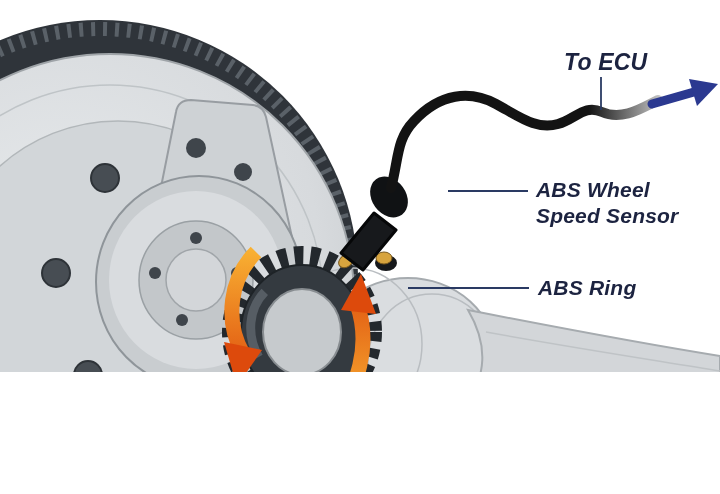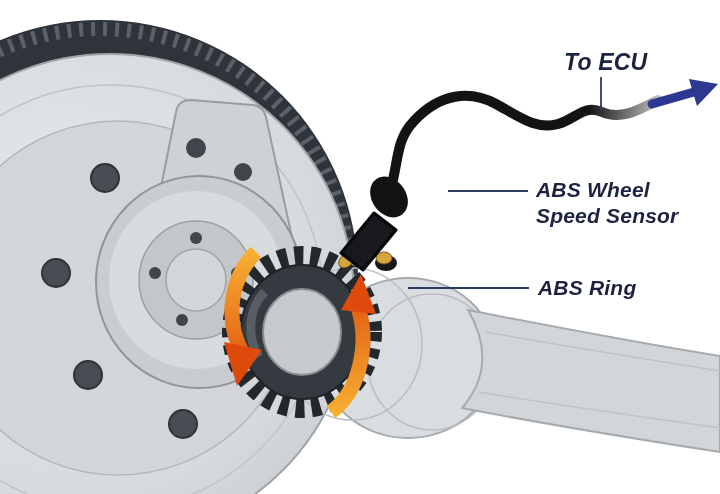--- a/index.html
+++ b/index.html
@@ -1,16 +1,16 @@
 <!DOCTYPE html>
 <html><head>
 <meta charset="utf-8">
 <style>
   html,body { margin:0; padding:0; background:#ffffff; }
-  .stage { position:relative; width:720px; height:494px; background:#ffffff; overflow:hidden; }
+  .stage { position:relative; width:720px; height:372px; background:#ffffff; overflow:hidden; }
   svg { display:block; }
   .lbl {
     font-family:"Liberation Sans", sans-serif;
     font-style:italic;
     font-weight:600;
     letter-spacing:0.2px;
   }
 </style>
 </head>
 <body>

